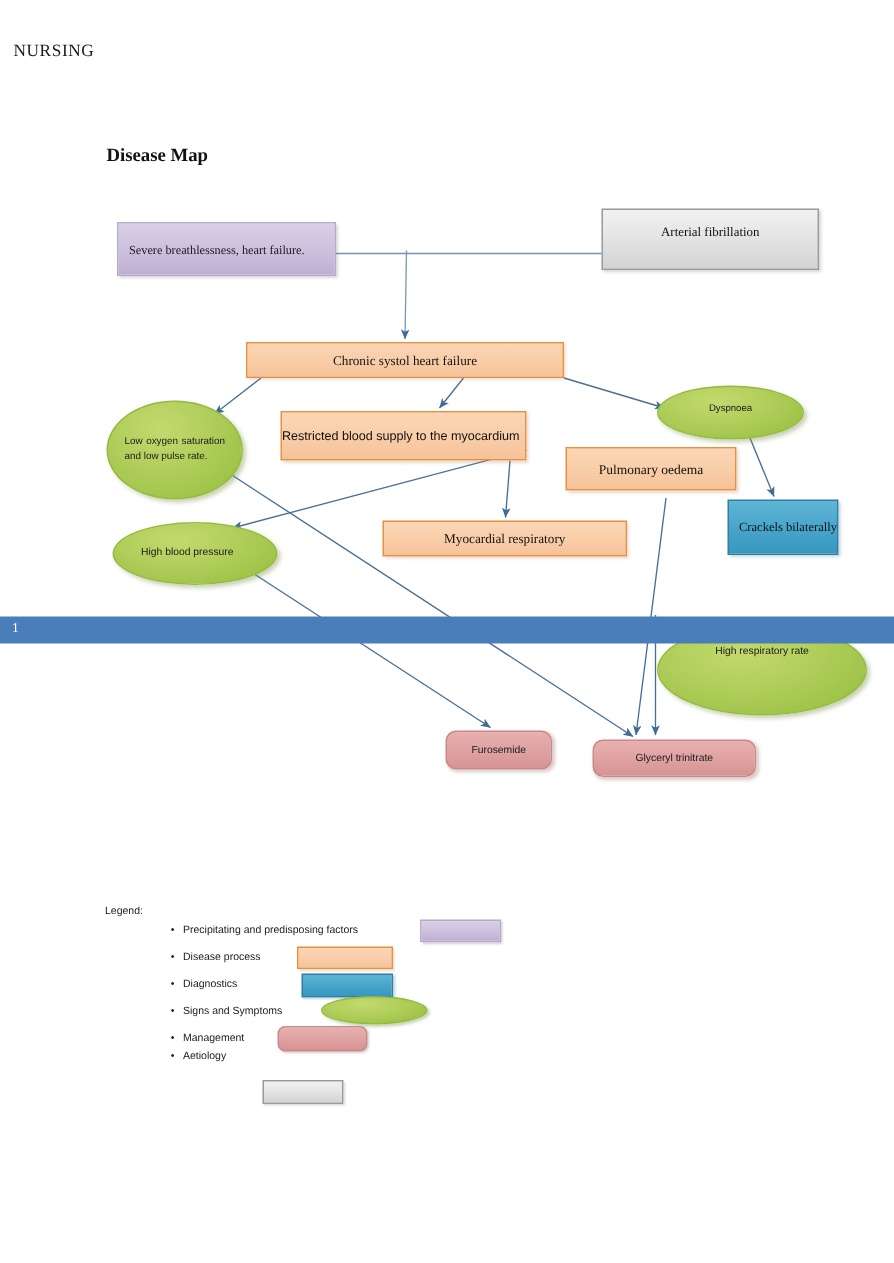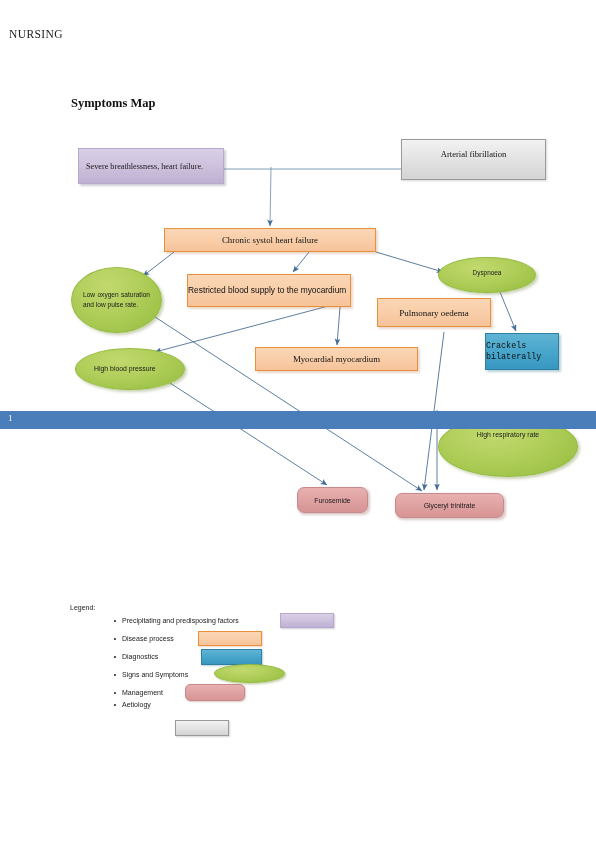--- a/index.html
+++ b/index.html
@@ -79,22 +79,22 @@
 
   #node-myocardial-infarction{left:255px;top:347px;width:163px;height:24px;}
   #node-myocardial-infarction .txt{font-family:"Liberation Serif",serif;
         font-size:8.8px;color:#111;text-align:center;}
 
   #node-pulmonary-oedema{left:377px;top:298px;width:114px;height:29px;}
   #node-pulmonary-oedema .txt{font-family:"Liberation Serif",serif;
         font-size:9px;color:#111;text-align:center;}
 
   #node-crackels-bilaterally{left:485px;top:333px;width:74px;height:37px;}
-  #node-crackels-bilaterally .txt{font-family:Liberation Mono, monospace;
-        font-size:8.4px;line-height:11px;color:#111;text-align:left;}
+  #node-crackels-bilaterally .txt{font-family:Liberation Serif, serif;
+        font-size:8.4px;line-height:11px;color:#111;text-align:right;}
 
   #node-low-oxygen{left:71px;top:267px;width:91px;height:66px;
         padding:0 11px;}
   #node-low-oxygen .txt{font-family:"Liberation Sans",sans-serif;
         font-size:6.6px;line-height:9.6px;color:#1a1a1a;text-align:justify;
         text-align-last:left;}
 
   #node-high-blood-pressure{left:75px;top:348px;width:110px;height:42px;
         padding:0 18px;}
   #node-high-blood-pressure .txt{font-family:"Liberation Sans",sans-serif;
@@ -157,21 +157,21 @@
   #legend-row-aetiology .legend-bullet,
   #legend-row-aetiology .legend-text{margin-top:0;}
 </style>
 </head>
 <body>
 
 <div class="page">
 
   <div id="nursing-label">NURSING</div>
 
-  <div id="concept-map-title">Symptoms Map</div>
+  <div id="concept-map-title">Disease Map</div>
 
   <svg id="svg-layer" viewBox="0 0 596 842">
     <defs>
       <marker id="ah" markerWidth="9" markerHeight="9" refX="7.2" refY="3.2" orient="auto" markerUnits="strokeWidth">
         <path d="M0,0 L7.4,3.2 L0,6.4 L1.9,3.2 z" fill="#3f6b99"></path>
       </marker>
     </defs>
 
     <line x1="224" y1="169" x2="401" y2="169" stroke="#6f93b0" stroke-width="0.9"></line>
 
@@ -208,21 +208,21 @@
 
   <div class="node box-orange" id="node-chronic-systol">
     <span class="txt">Chronic systol heart failure</span>
   </div>
 
   <div class="node box-orange" id="node-restricted-blood-supply">
     <span class="txt">Restricted blood supply to the myocardium</span>
   </div>
 
   <div class="node box-orange" id="node-myocardial-infarction">
-    <span class="txt">Myocardial myocardium</span>
+    <span class="txt">Myocardial respiratory</span>
   </div>
 
   <div class="node box-orange" id="node-pulmonary-oedema">
     <span class="txt">Pulmonary oedema</span>
   </div>
 
   <div class="node box-blue" id="node-crackels-bilaterally">
     <span class="txt">Crackels bilaterally</span>
   </div>
 

